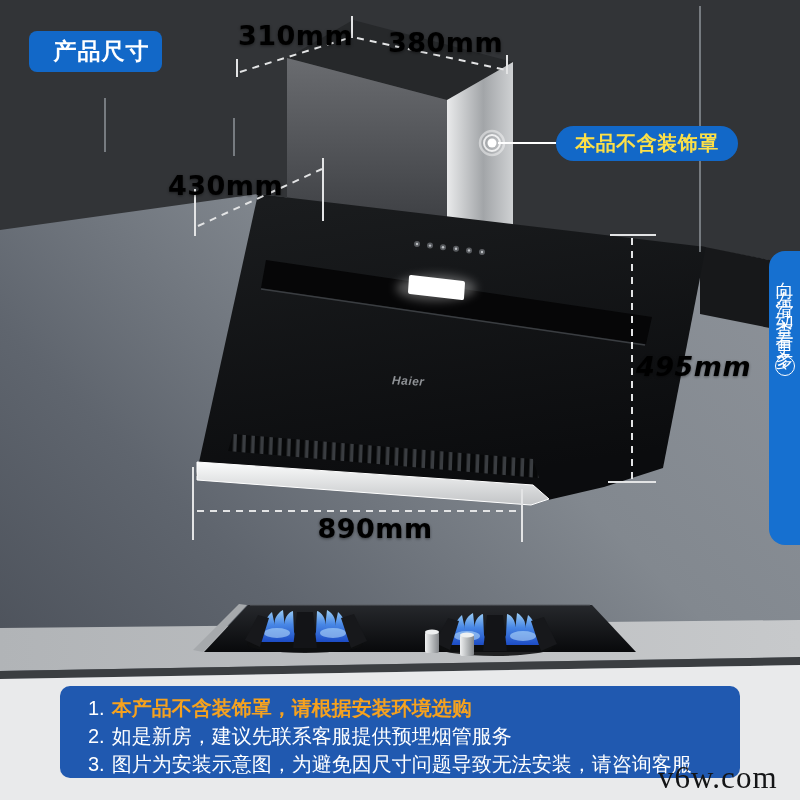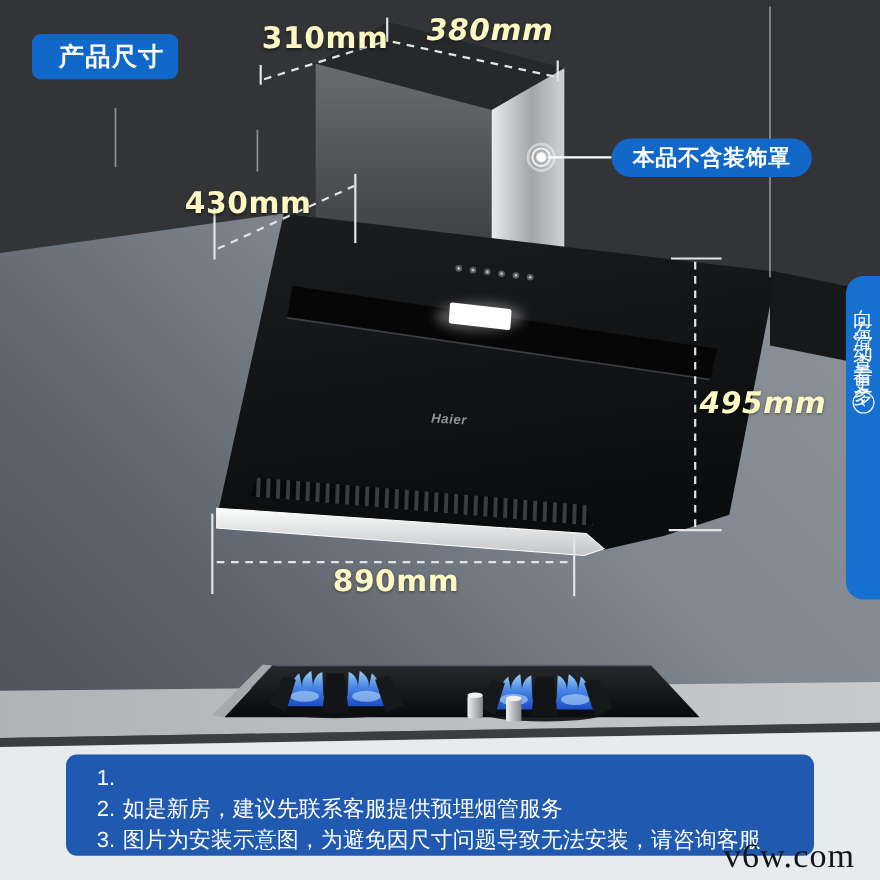--- a/index.html
+++ b/index.html
@@ -6,41 +6,41 @@
   .stage {
     position:relative; width:800px; height:800px; overflow:hidden;
     background:#7d838a;
     font-family:"Liberation Sans", sans-serif;
     -webkit-font-smoothing:antialiased;
   }
   svg.scene { position:absolute; left:0; top:0; width:800px; height:800px; display:block; }
 
   
   .dim {
-    position:absolute; color:#fef9c3; font-weight:bold; font-size:27px;
+    position:absolute; color:#000000; font-weight:bold; font-size:27px;
     font-family:"DejaVu Sans", sans-serif; letter-spacing:.5px;
     text-shadow:0 1px 3px rgba(0,0,0,.45); text-align:center; white-space:nowrap;
   }
   .dim-310 { left:238px; top:20px;  width:100px; }
-  .dim-380 { left:388px; top:12px;  width:100px;font-style:italic; }
+  .dim-380 { left:388px; top:27px;  width:100px; }
   .dim-430 { left:168px; top:170px; width:104px; }
   .dim-495 { left:636px; top:351px; width:110px; text-align:left;font-style:italic; }
-  .dim-890 { left:302px; top:513px; width:116px; }
+  .dim-890 { left:317px; top:513px; width:116px; }
 
   
   .badge {
     position:absolute; left:29px; top:31px; width:121px; height:41px;
     background:#1268c8; border-radius:8px; color:#fff; font-weight:bold;
     font-size:23px; display:flex; align-items:center; justify-content:center;
     letter-spacing:1px;
     padding-left:12px;
   }
   .callout {
     position:absolute; left:556px; top:126px; width:182px; height:35px;
-    background:#1268c8; border-radius:18px; color:#ffffff; font-weight:bold;
+    background:#1268c8; border-radius:18px; color:#fde047; font-weight:bold;
     font-size:20px; display:flex; align-items:center; justify-content:center;
     letter-spacing:.5px;
   }
   .side-tab {
     position:absolute; left:769px; top:251px; width:31px; height:294px;
     background:#1670d0; border-radius:16px 0 0 16px; color:#fff;
     display:flex; flex-direction:column; align-items:center;
     padding-top:16px; box-sizing:border-box; cursor:pointer;
   }
   .tab-text {
@@ -251,20 +251,21 @@
   <div class="side-tab">
     <div class="tab-text">向左滑动查看更多</div>
     <div class="tab-arrow">‹</div>
   </div>
 
   <div class="brand">Haier</div>
 
   <div class="notes">
     <div class="note">
       <span class="num">1.</span>
+      <span class="txt hl">本产品不含装饰罩，请根据安装环境选购</span>
     </div>
     <div class="note">
       <span class="num">2.</span>
       <span class="txt">如是新房，建议先联系客服提供预埋烟管服务</span>
     </div>
     <div class="note">
       <span class="num">3.</span>
       <span class="txt">图片为安装示意图，为避免因尺寸问题导致无法安装，请咨询客服</span>
     </div>
   </div>

